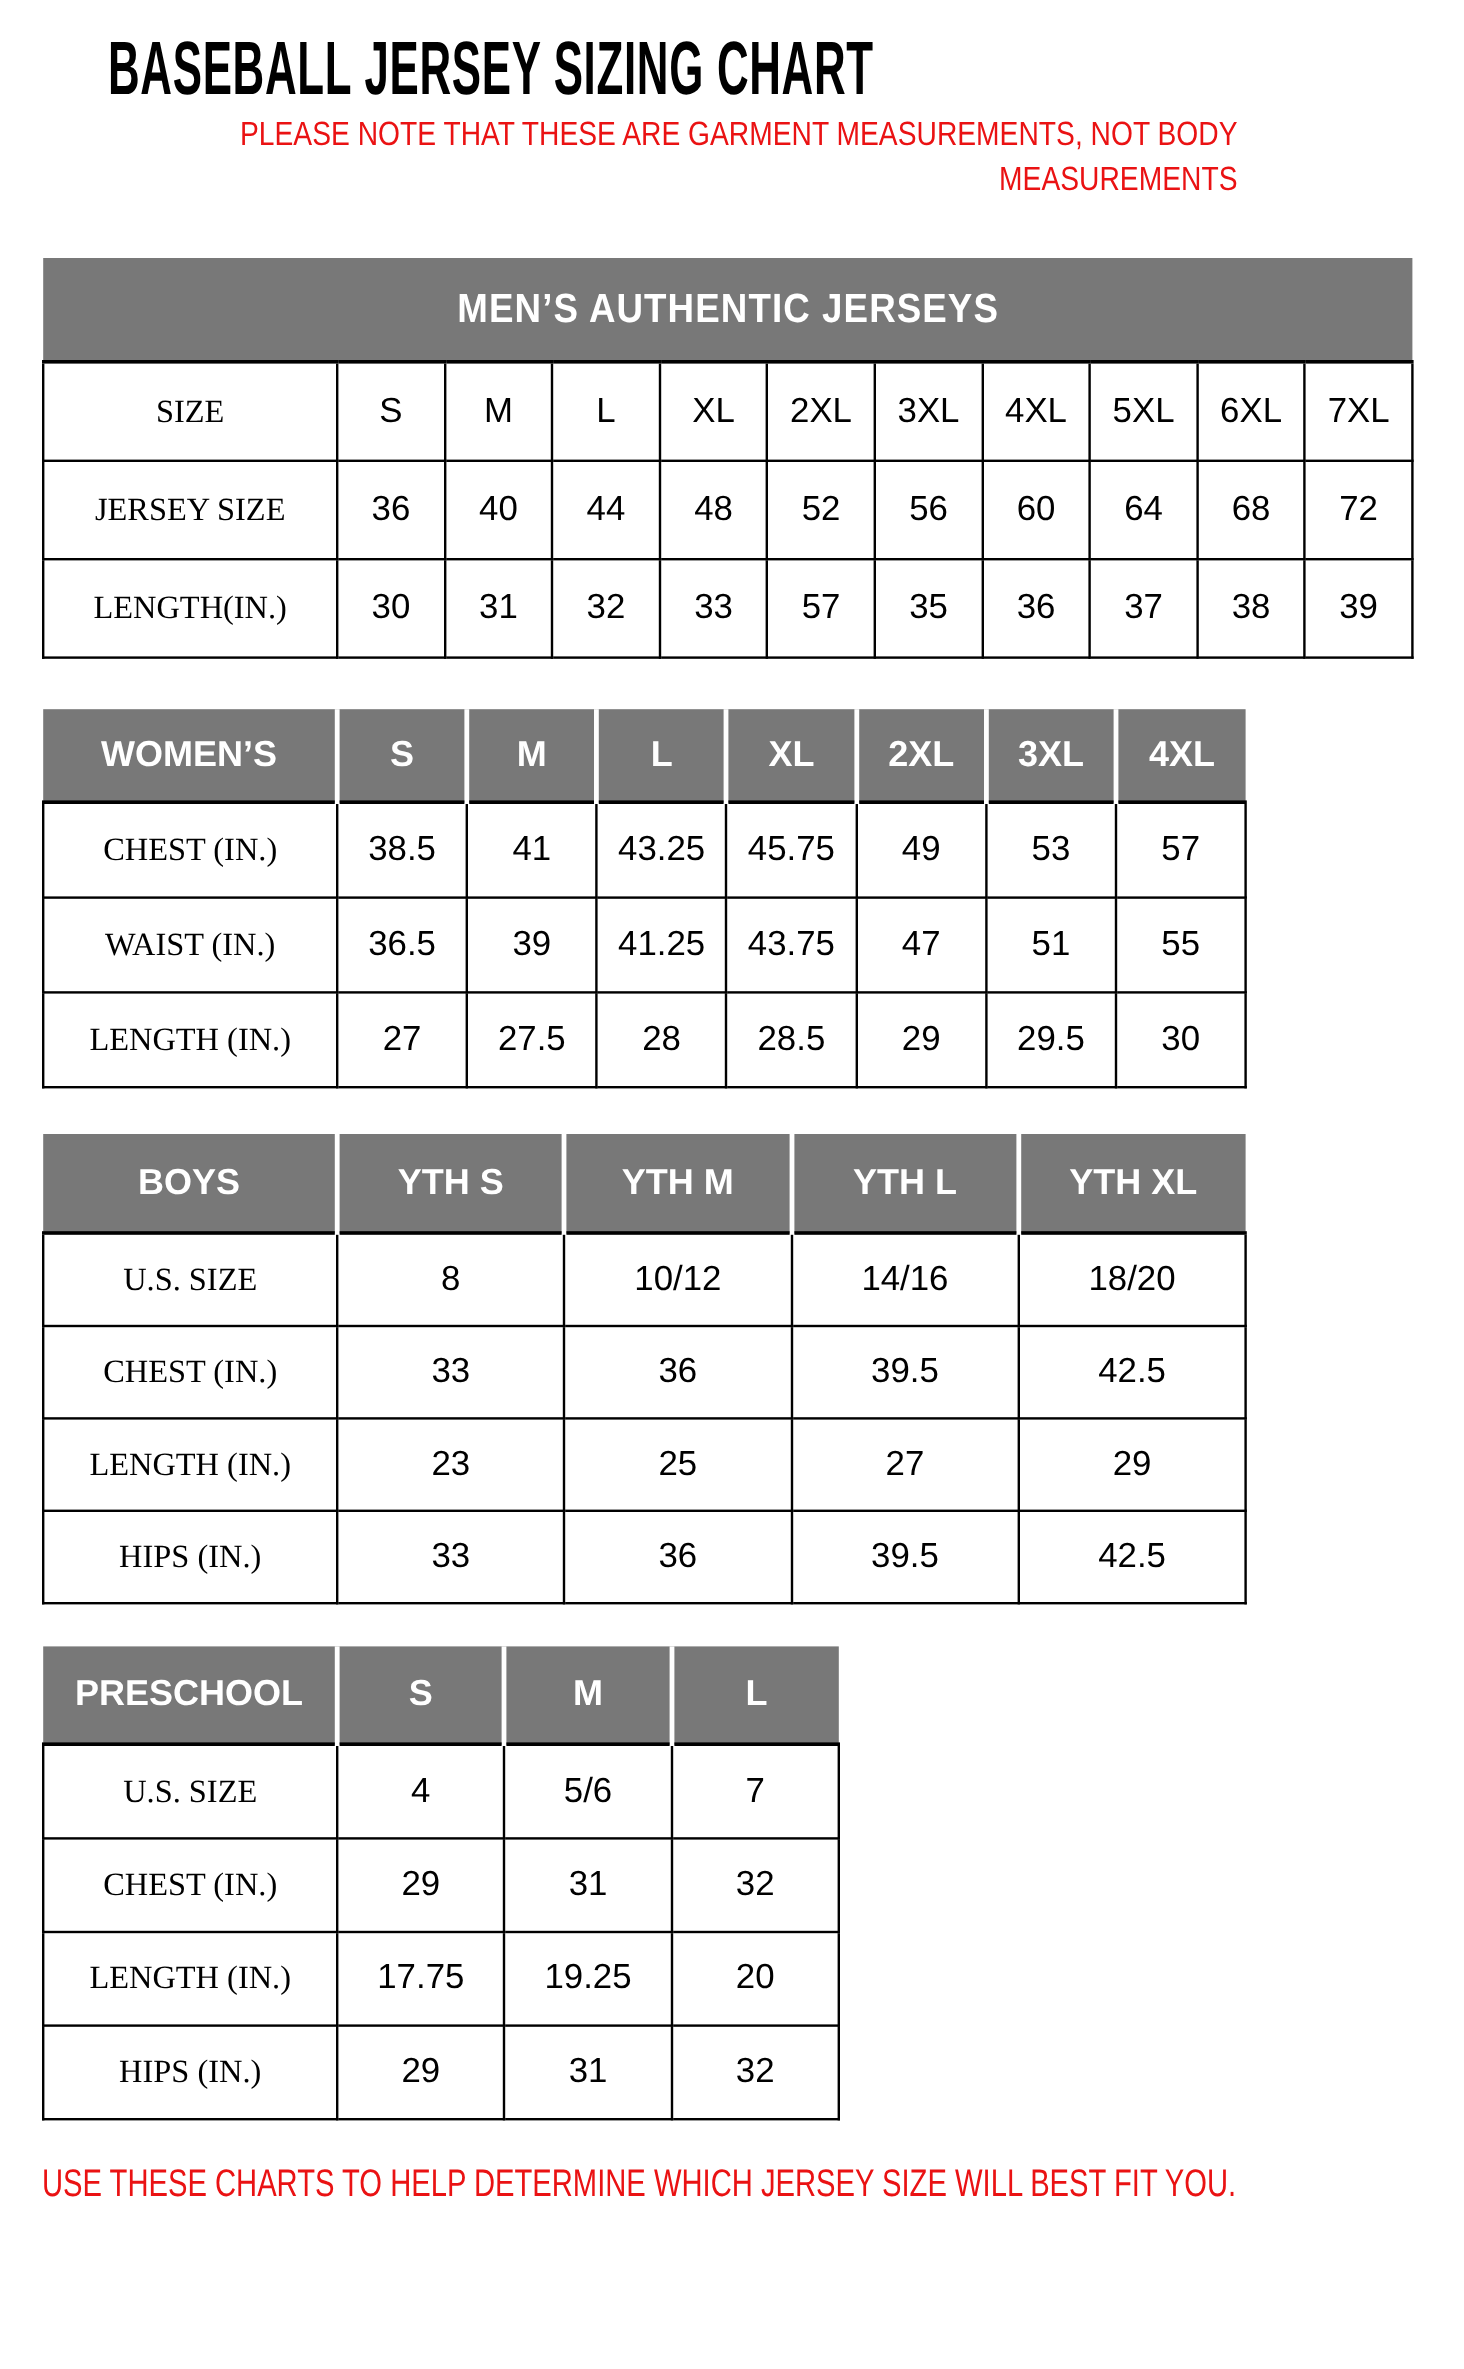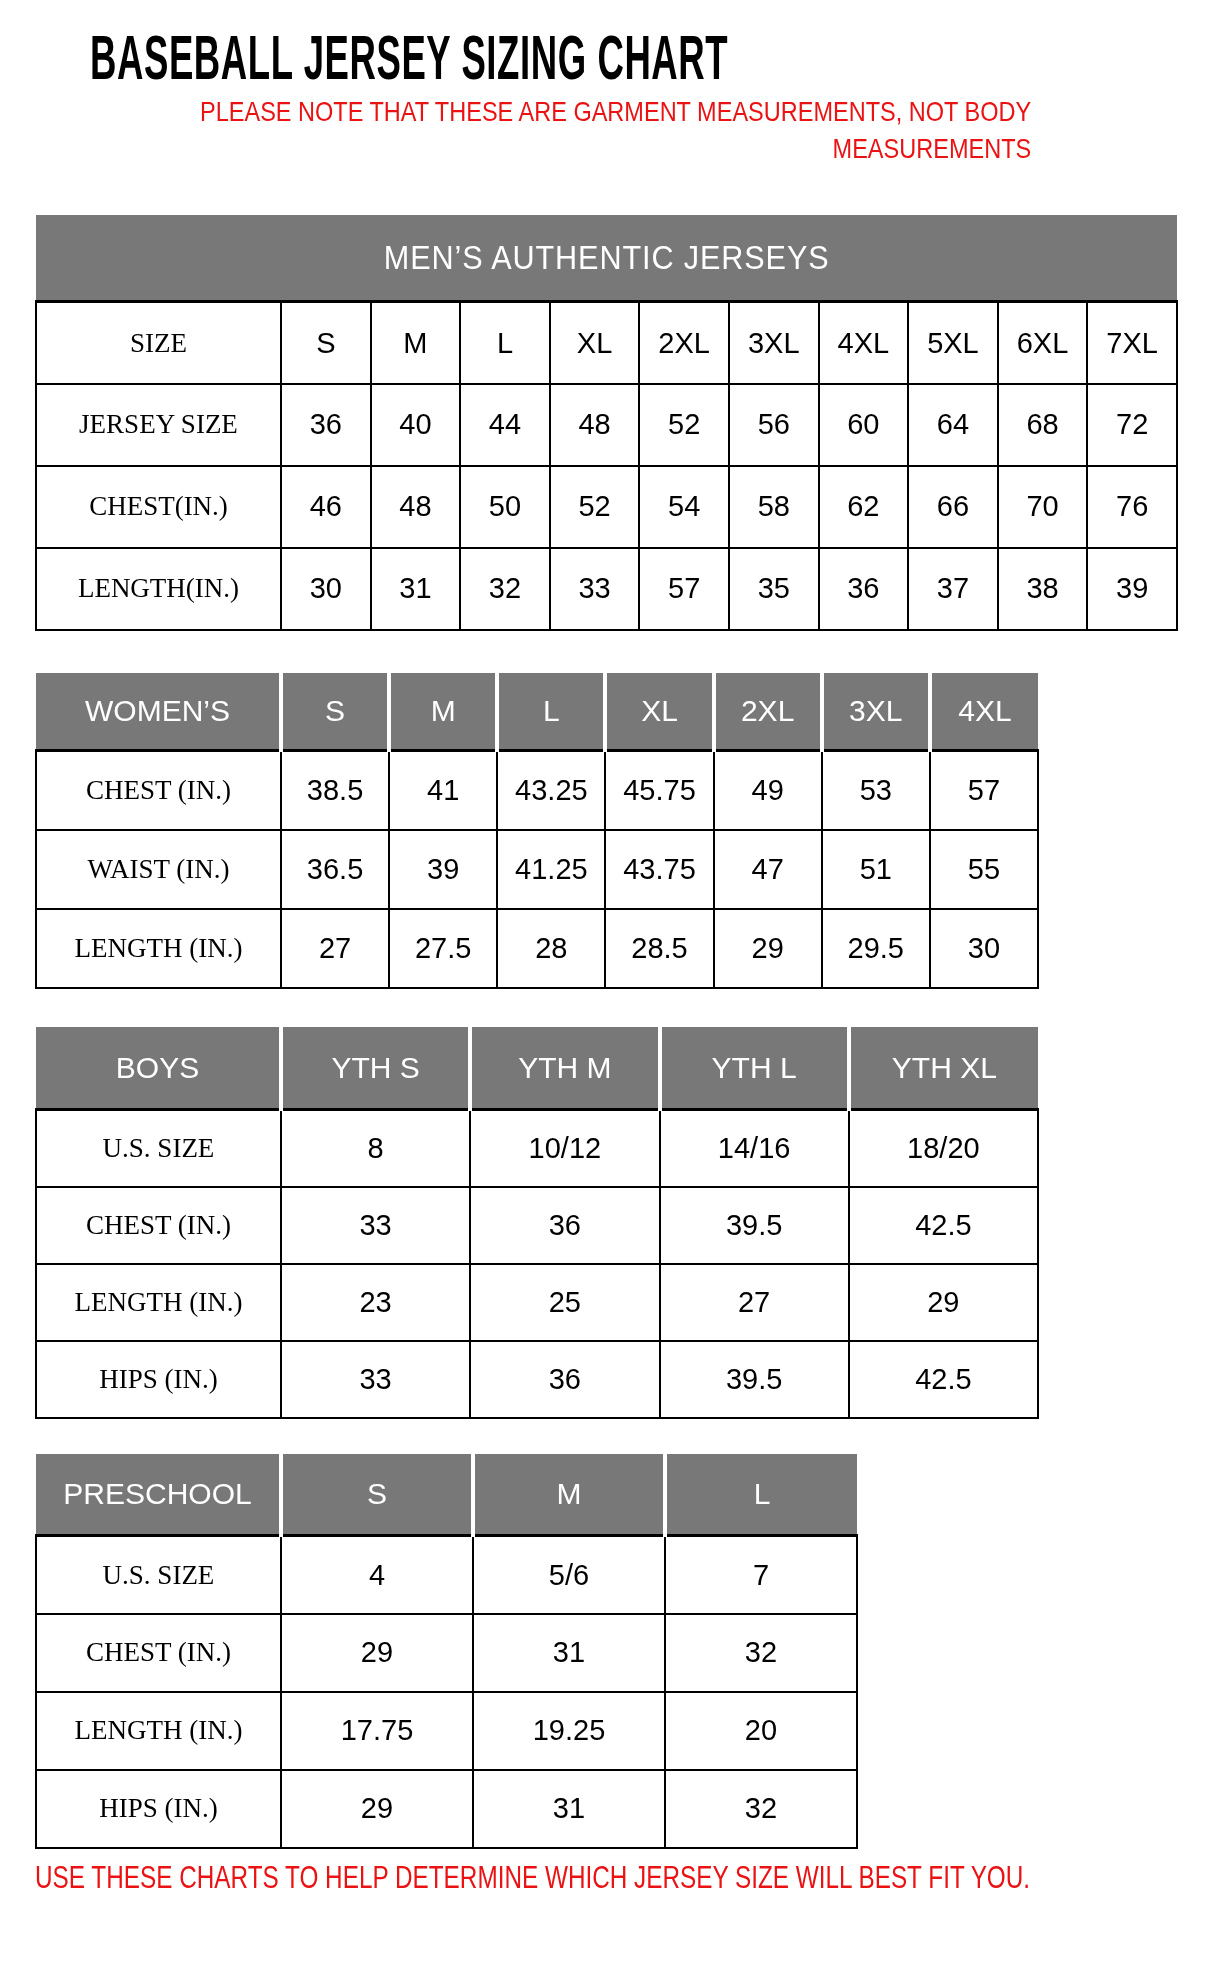--- a/index.html
+++ b/index.html
@@ -61,21 +61,21 @@
   table.tbl td.lbl{
     font-size:27px;
     white-space:pre-line;
     line-height:1.15;
     font-family:Liberation Serif, serif;
   }
   table.tbl th{
     background:var(--header_gray);
     color:#fff;
     border:none;
-    font-weight:400;
+    font-weight:700;
     font-size:30px;
     text-align:center;
     vertical-align:middle;
     padding:0;
   }
   table.tbl th + th{border-left:4px solid #ffffff;}
   col.c-label{width:245px;}
   .cond{display:inline-block;transform:scaleX(0.9);transform-origin:50% 50%;}
 
   .mens{width:1143px;margin-bottom:42px;}
@@ -83,21 +83,21 @@
   .mens td{height:82px;}
 
   .womens{width:1004px;margin-bottom:38px;}
   .womens thead th{height:78px;}
   .womens td{height:79px;}
 
   .boys{width:1004px;margin-bottom:35px;}
   .boys thead th{height:83px;}
   .boys td{height:77px;}
 
-  .preschool{width:823px;margin-bottom:4px;}
+  .preschool{width:665px;margin-bottom:28px;}
   .preschool thead th{height:82px;}
   .preschool td{height:78px;}
 
   
   .footer{
     color:var(--accent_red);
     font-size:32px;
     white-space:nowrap;
     padding-top:6px;
   }
@@ -147,33 +147,20 @@
         <td>44</td>
         <td>48</td>
         <td>52</td>
         <td>56</td>
         <td>60</td>
         <td>64</td>
         <td>68</td>
         <td>72</td>
       </tr>
       <tr>
-        <td class="lbl">CHEST(IN.)</td>
-        <td>46</td>
-        <td>48</td>
-        <td>50</td>
-        <td>52</td>
-        <td>54</td>
-        <td>58</td>
-        <td>62</td>
-        <td>66</td>
-        <td>70</td>
-        <td>76</td>
-      </tr>
-      <tr>
         <td class="lbl">LENGTH(IN.)</td>
         <td>30</td>
         <td>31</td>
         <td>32</td>
         <td>33</td>
         <td>57</td>
         <td>35</td>
         <td>36</td>
         <td>37</td>
         <td>38</td>

